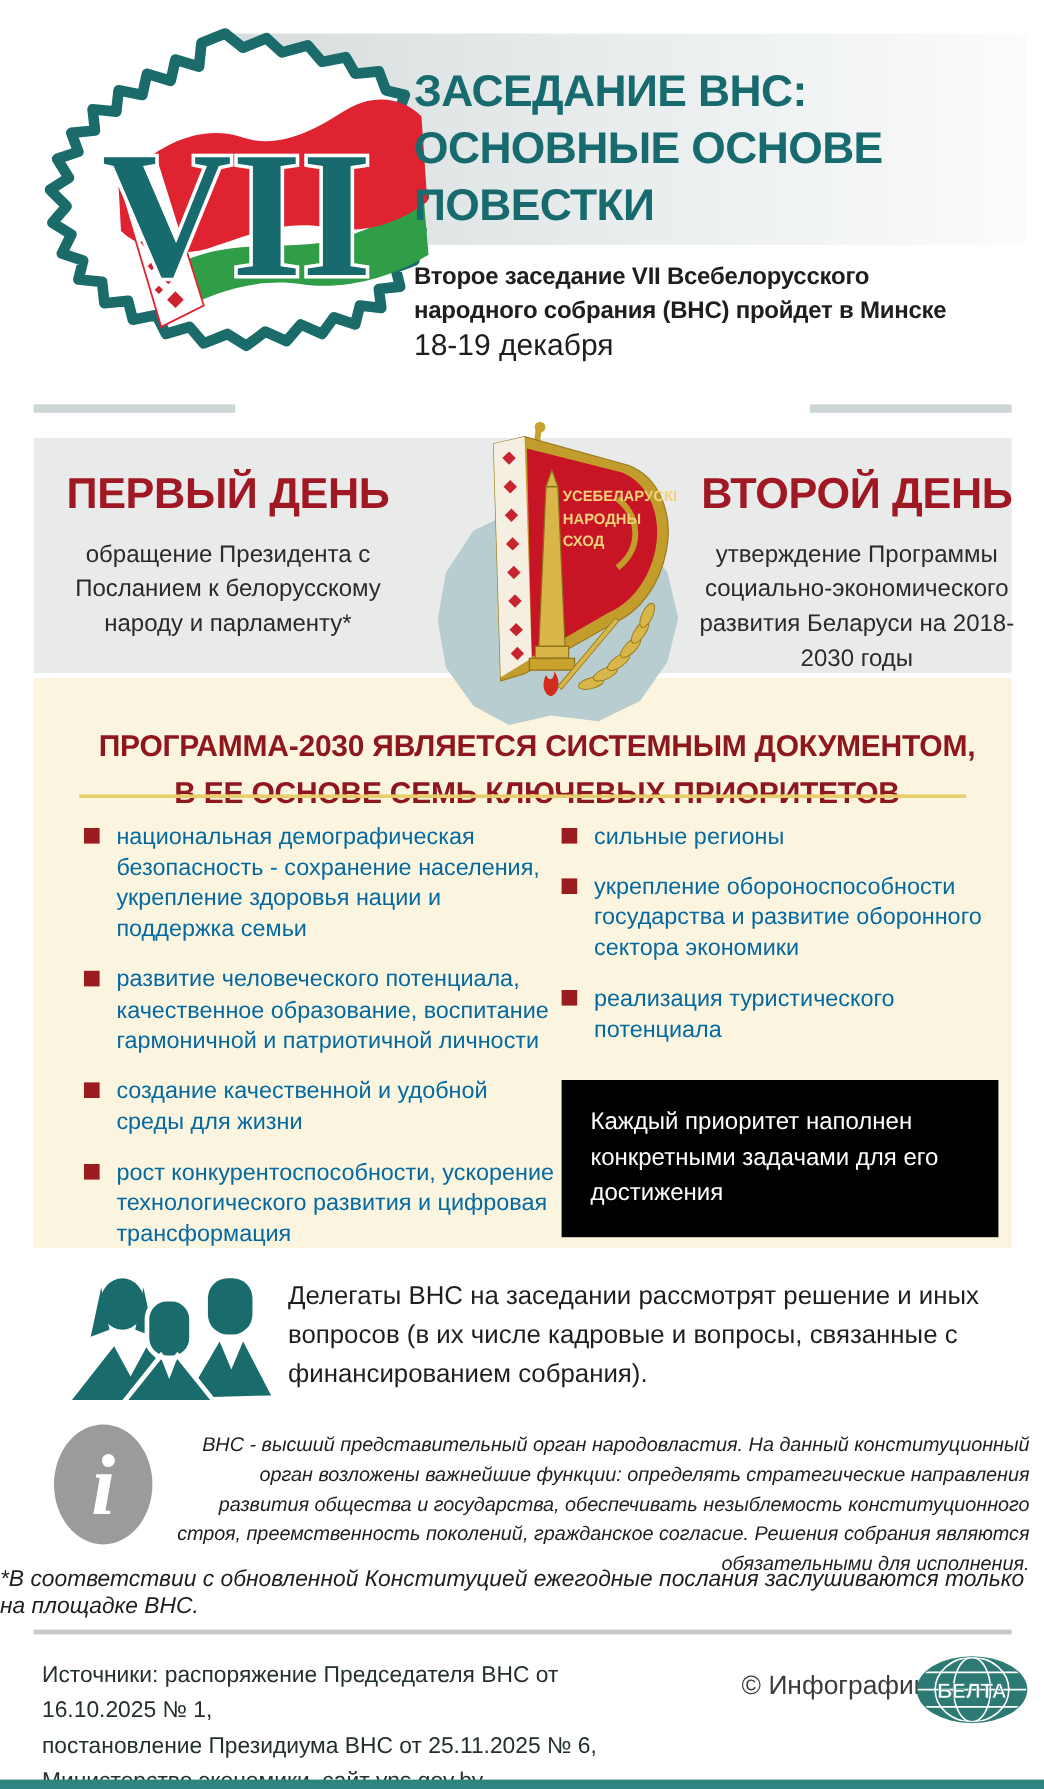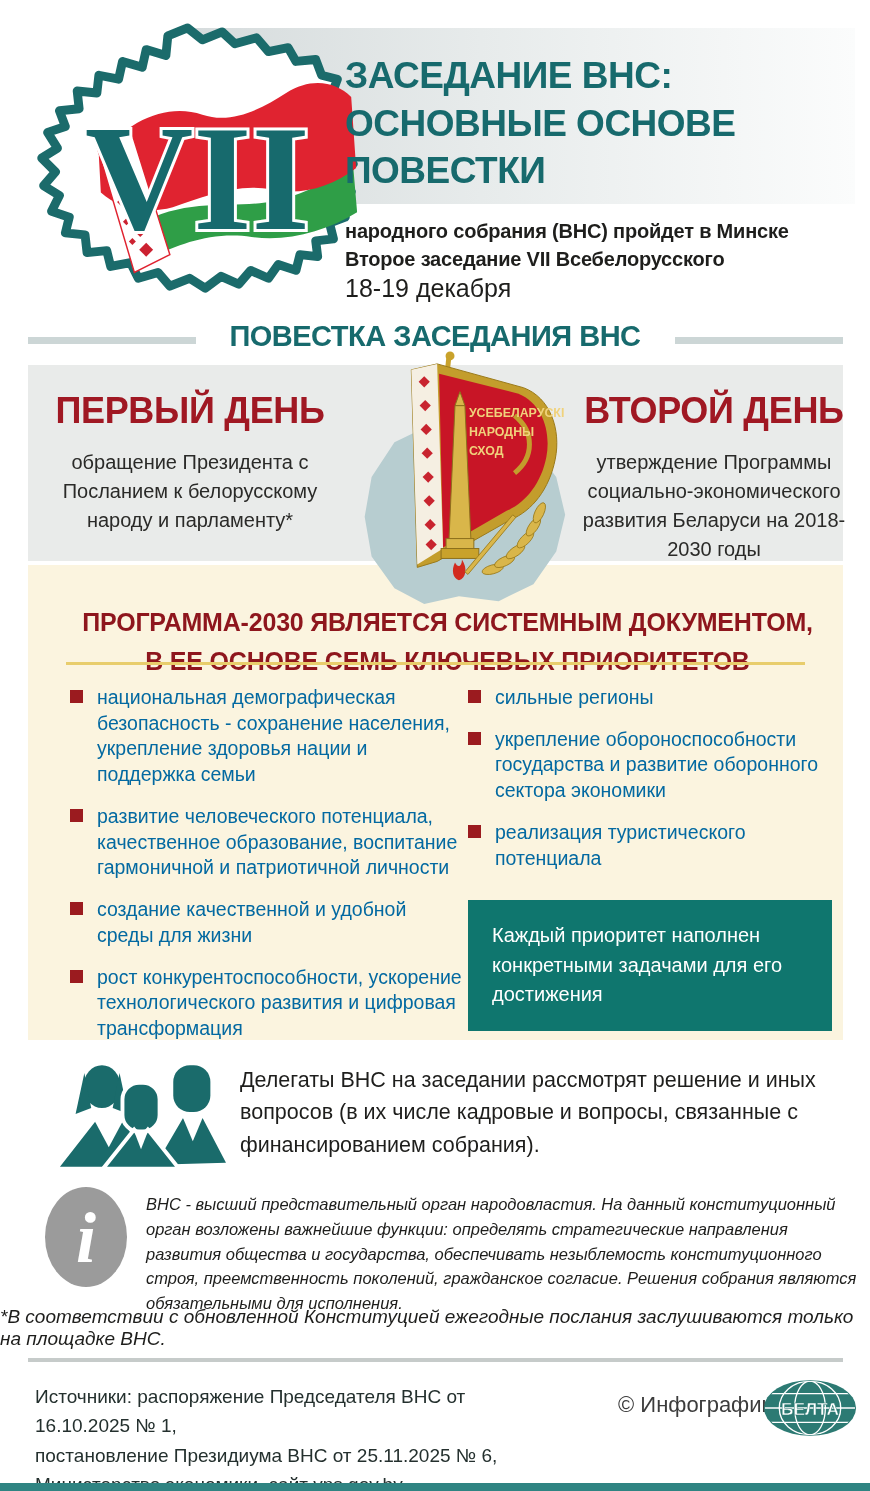--- a/index.html
+++ b/index.html
@@ -35,32 +35,32 @@
   .cream{position:absolute;left:28px;top:565px;width:815px;height:475px;background:#fbf4df;}
   .cream h2{position:absolute;left:0;top:26px;width:100%;margin:12px;text-align:center;
             color:#8e161d;font-size:25px;font-weight:bold;line-height:1.55;letter-spacing:-0.2px;}
   .gold-line{position:absolute;left:38px;right:38px;top:97px;height:3px;background:#e8cd6c;}
   .plist{position:absolute;top:120px;margin:0;padding:0;list-style:none;}
   .plist.left{left:42px;width:392px;}
   .plist.right{left:440px;width:372px;}
   .plist li{position:relative;padding-left:27px;margin-bottom:16px;
             font-size:19.5px;line-height:1.32;color:#0369a1;}
   .plist li::before{content:"";position:absolute;left:0;top:5px;width:13px;height:13px;background:#9b1b1f;}
-  .callout{position:absolute;left:440px;top:335px;width:316px;background:#0f766e;color:#fff;
+  .callout{position:absolute;left:440px;top:335px;width:316px;background:#000000;color:#fff;
            padding:21px 24px;font-size:20px;line-height:1.48;}
 
   
   .people{position:absolute;left:58px;top:1054px;}
   .delegates-text{position:absolute;left:240px;top:1064px;width:590px;
                   font-size:21.5px;line-height:1.5;color:#1e1e1c;}
 
   
   .info-icon{position:absolute;left:44px;top:1186px;}
   .info-text{position:absolute;left:146px;top:1192px;width:712px;font-style:italic;
-             font-size:16.5px;line-height:1.5;color:#1e1e1c;}
+             font-size:16.5px;line-height:1.5;color:#1e1e1c;text-align:right;}
   .footnote{position:absolute;left:0;top:1306px;width:870px;
             font-style:italic;font-size:19px;color:#1e1e1c;}
 
   
   .divider{position:absolute;left:28px;right:27px;top:1358px;height:4px;background:#c6cbca;}
   .sources{position:absolute;left:35px;top:1382px;width:500px;font-size:19px;line-height:1.55;color:#24302e;}
   .copyright{position:absolute;left:618px;top:1392px;font-size:22px;color:#3c3c3c;}
   .belta{position:absolute;left:762px;top:1378px;}
   .bottom-bar{position:absolute;left:0;right:0;bottom:0;height:8px;background:#2f8482;}
 </style>
@@ -91,27 +91,26 @@
     </g>
     <text x="180" y="214" font-family="'Liberation Serif','DejaVu Serif',serif" font-size="152" font-weight="bold" fill="#176a6d" stroke="#ffffff" stroke-width="6" paint-order="stroke" text-anchor="middle">VII</text>
   </svg>
 
   <div class="title">
     <div>ЗАСЕДАНИЕ ВНС:</div>
     <div>ОСНОВНЫЕ ОСНОВЕ</div>
     <div>ПОВЕСТКИ</div>
   </div>
   <div class="subtitle">
+    <div>Второе заседание VII Всебелорусского</div>
     <div>народного собрания (ВНС) пройдет в Минске</div>
-    <div>Второе заседание VII Всебелорусского</div>
   </div>
   <div class="date">18-19 декабря</div>
 
   <div class="rule l"></div>
-  <div class="agenda-head">ПОВЕСТКА ЗАСЕДАНИЯ ВНС</div>
   <div class="rule r"></div>
 
   <div class="day-panel"></div>
   <div class="day-col day-left">
     <h3>ПЕРВЫЙ ДЕНЬ</h3>
     <p>обращение Президента с Посланием к белорусскому народу и парламенту*</p>
   </div>
   <div class="day-col day-right">
     <h3>ВТОРОЙ ДЕНЬ</h3>
     <p>утверждение Программы социально-экономического развития Беларуси на 2018-2030 годы</p>

